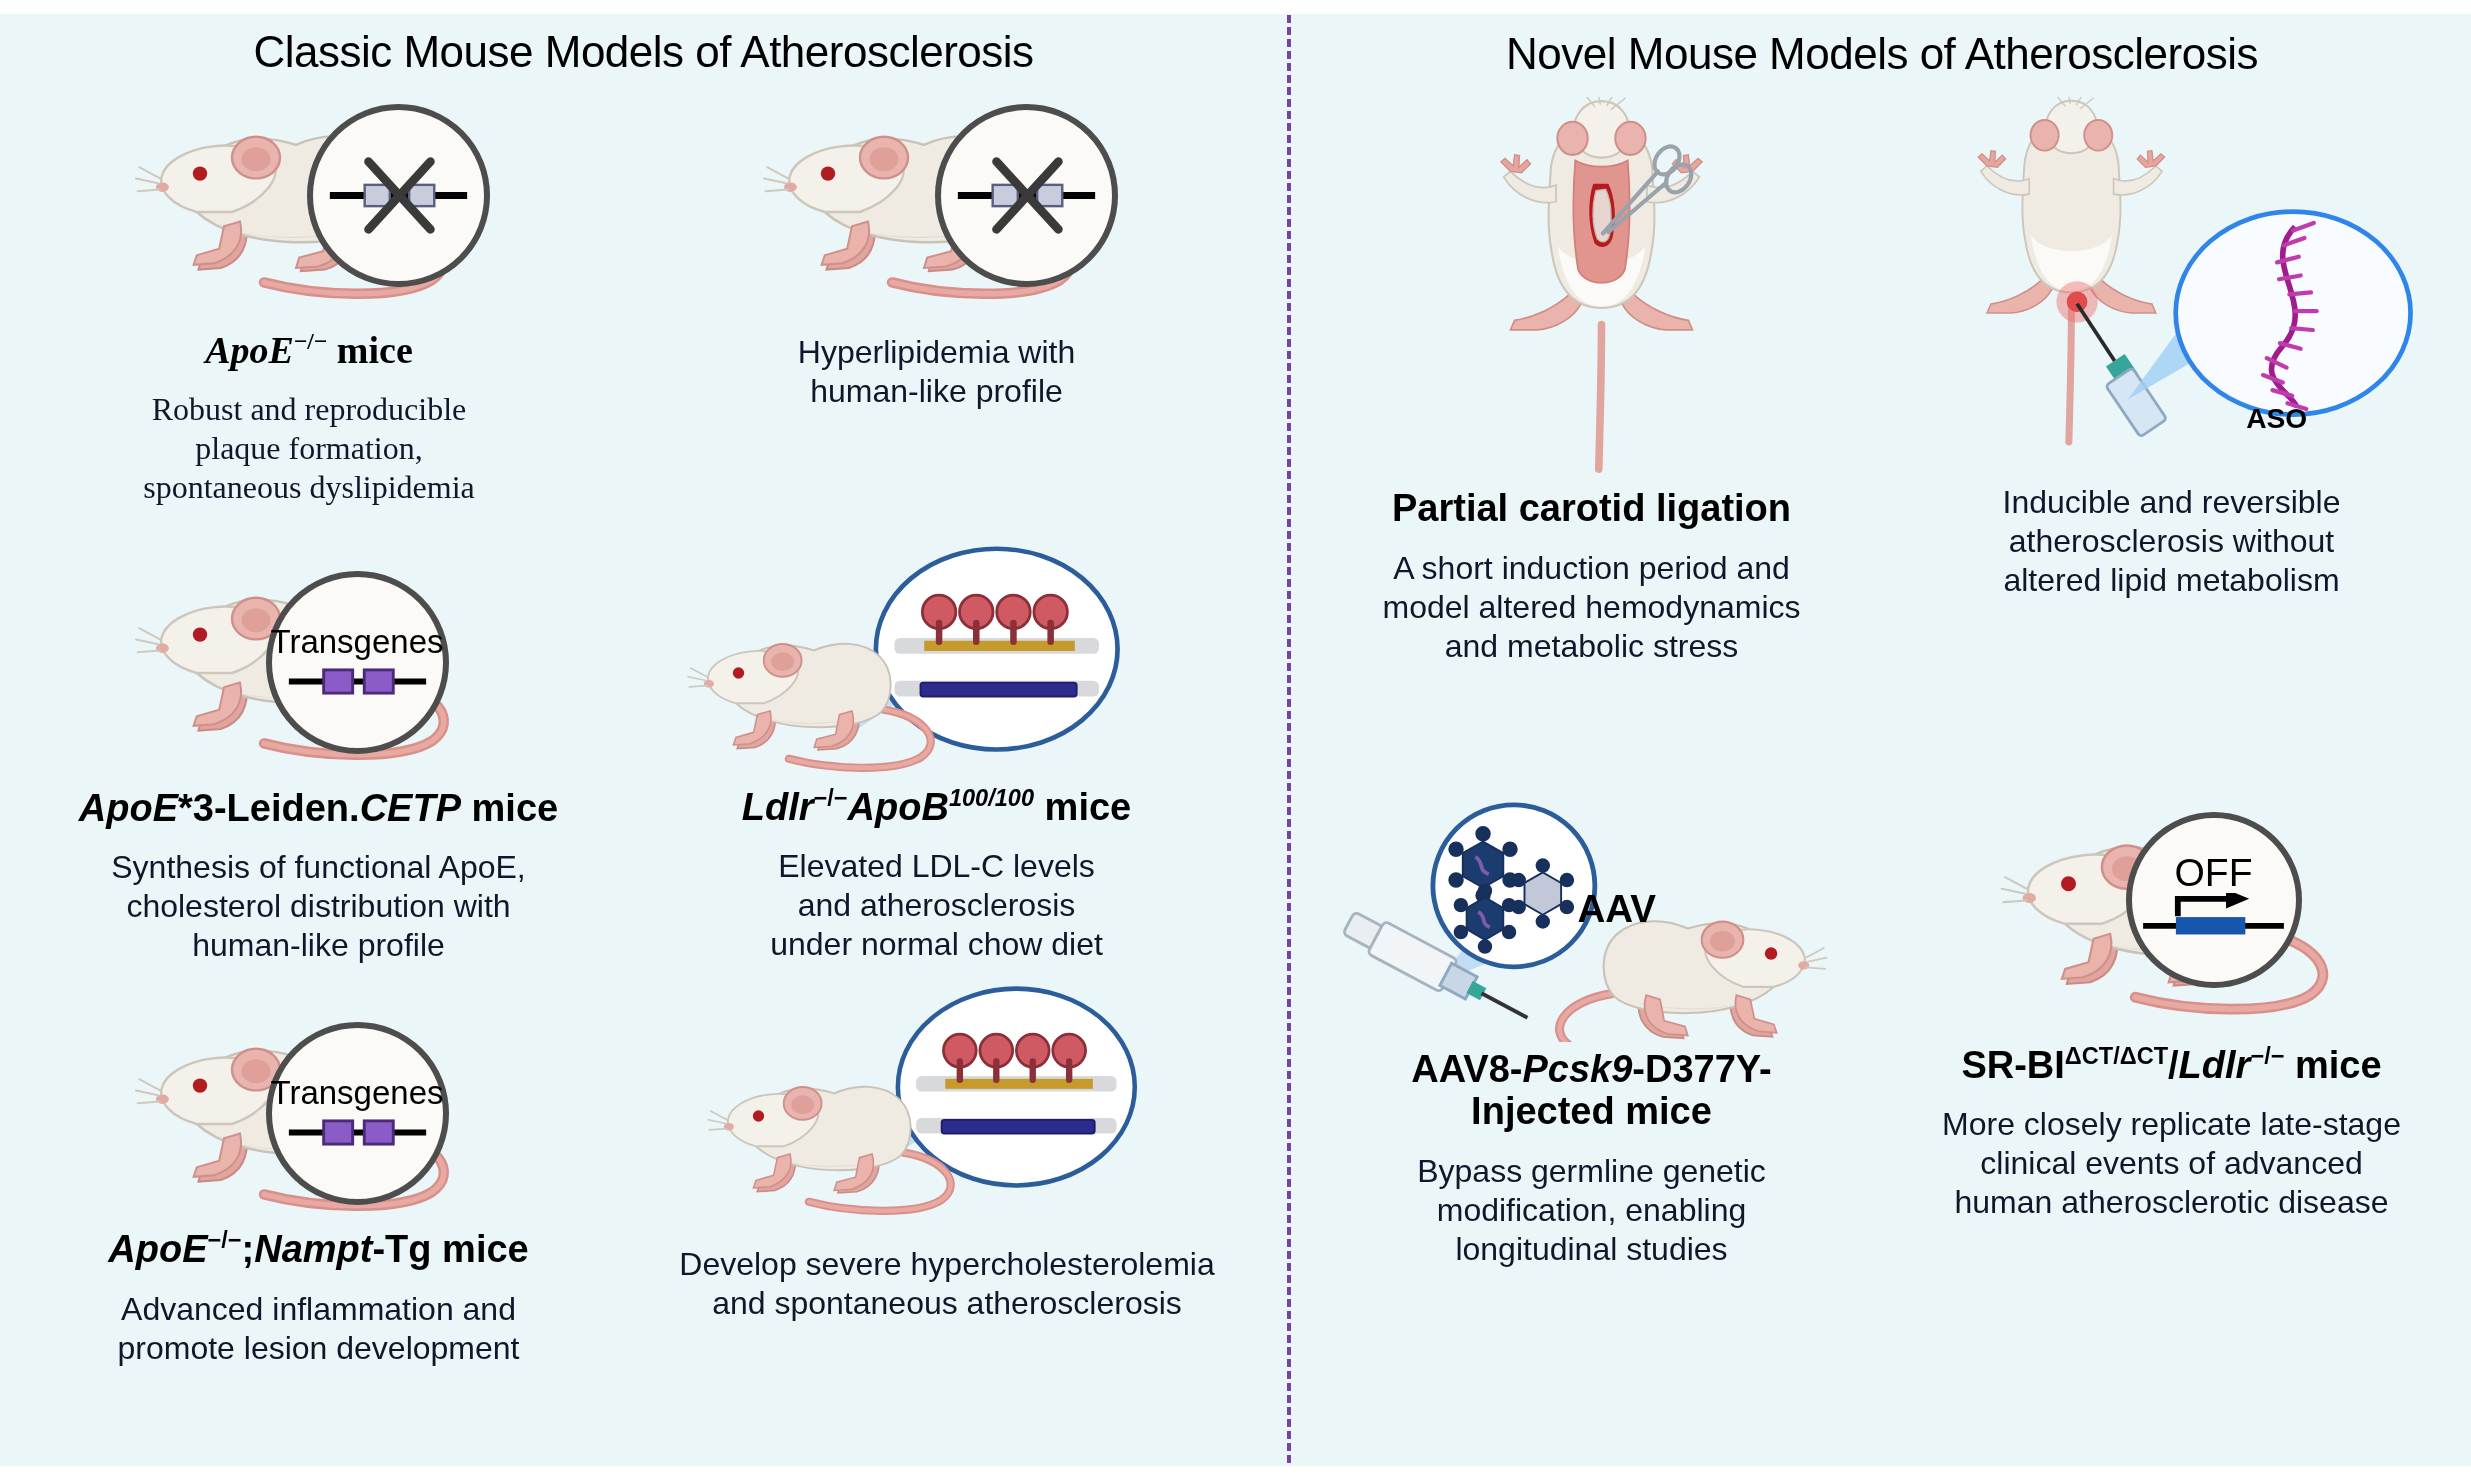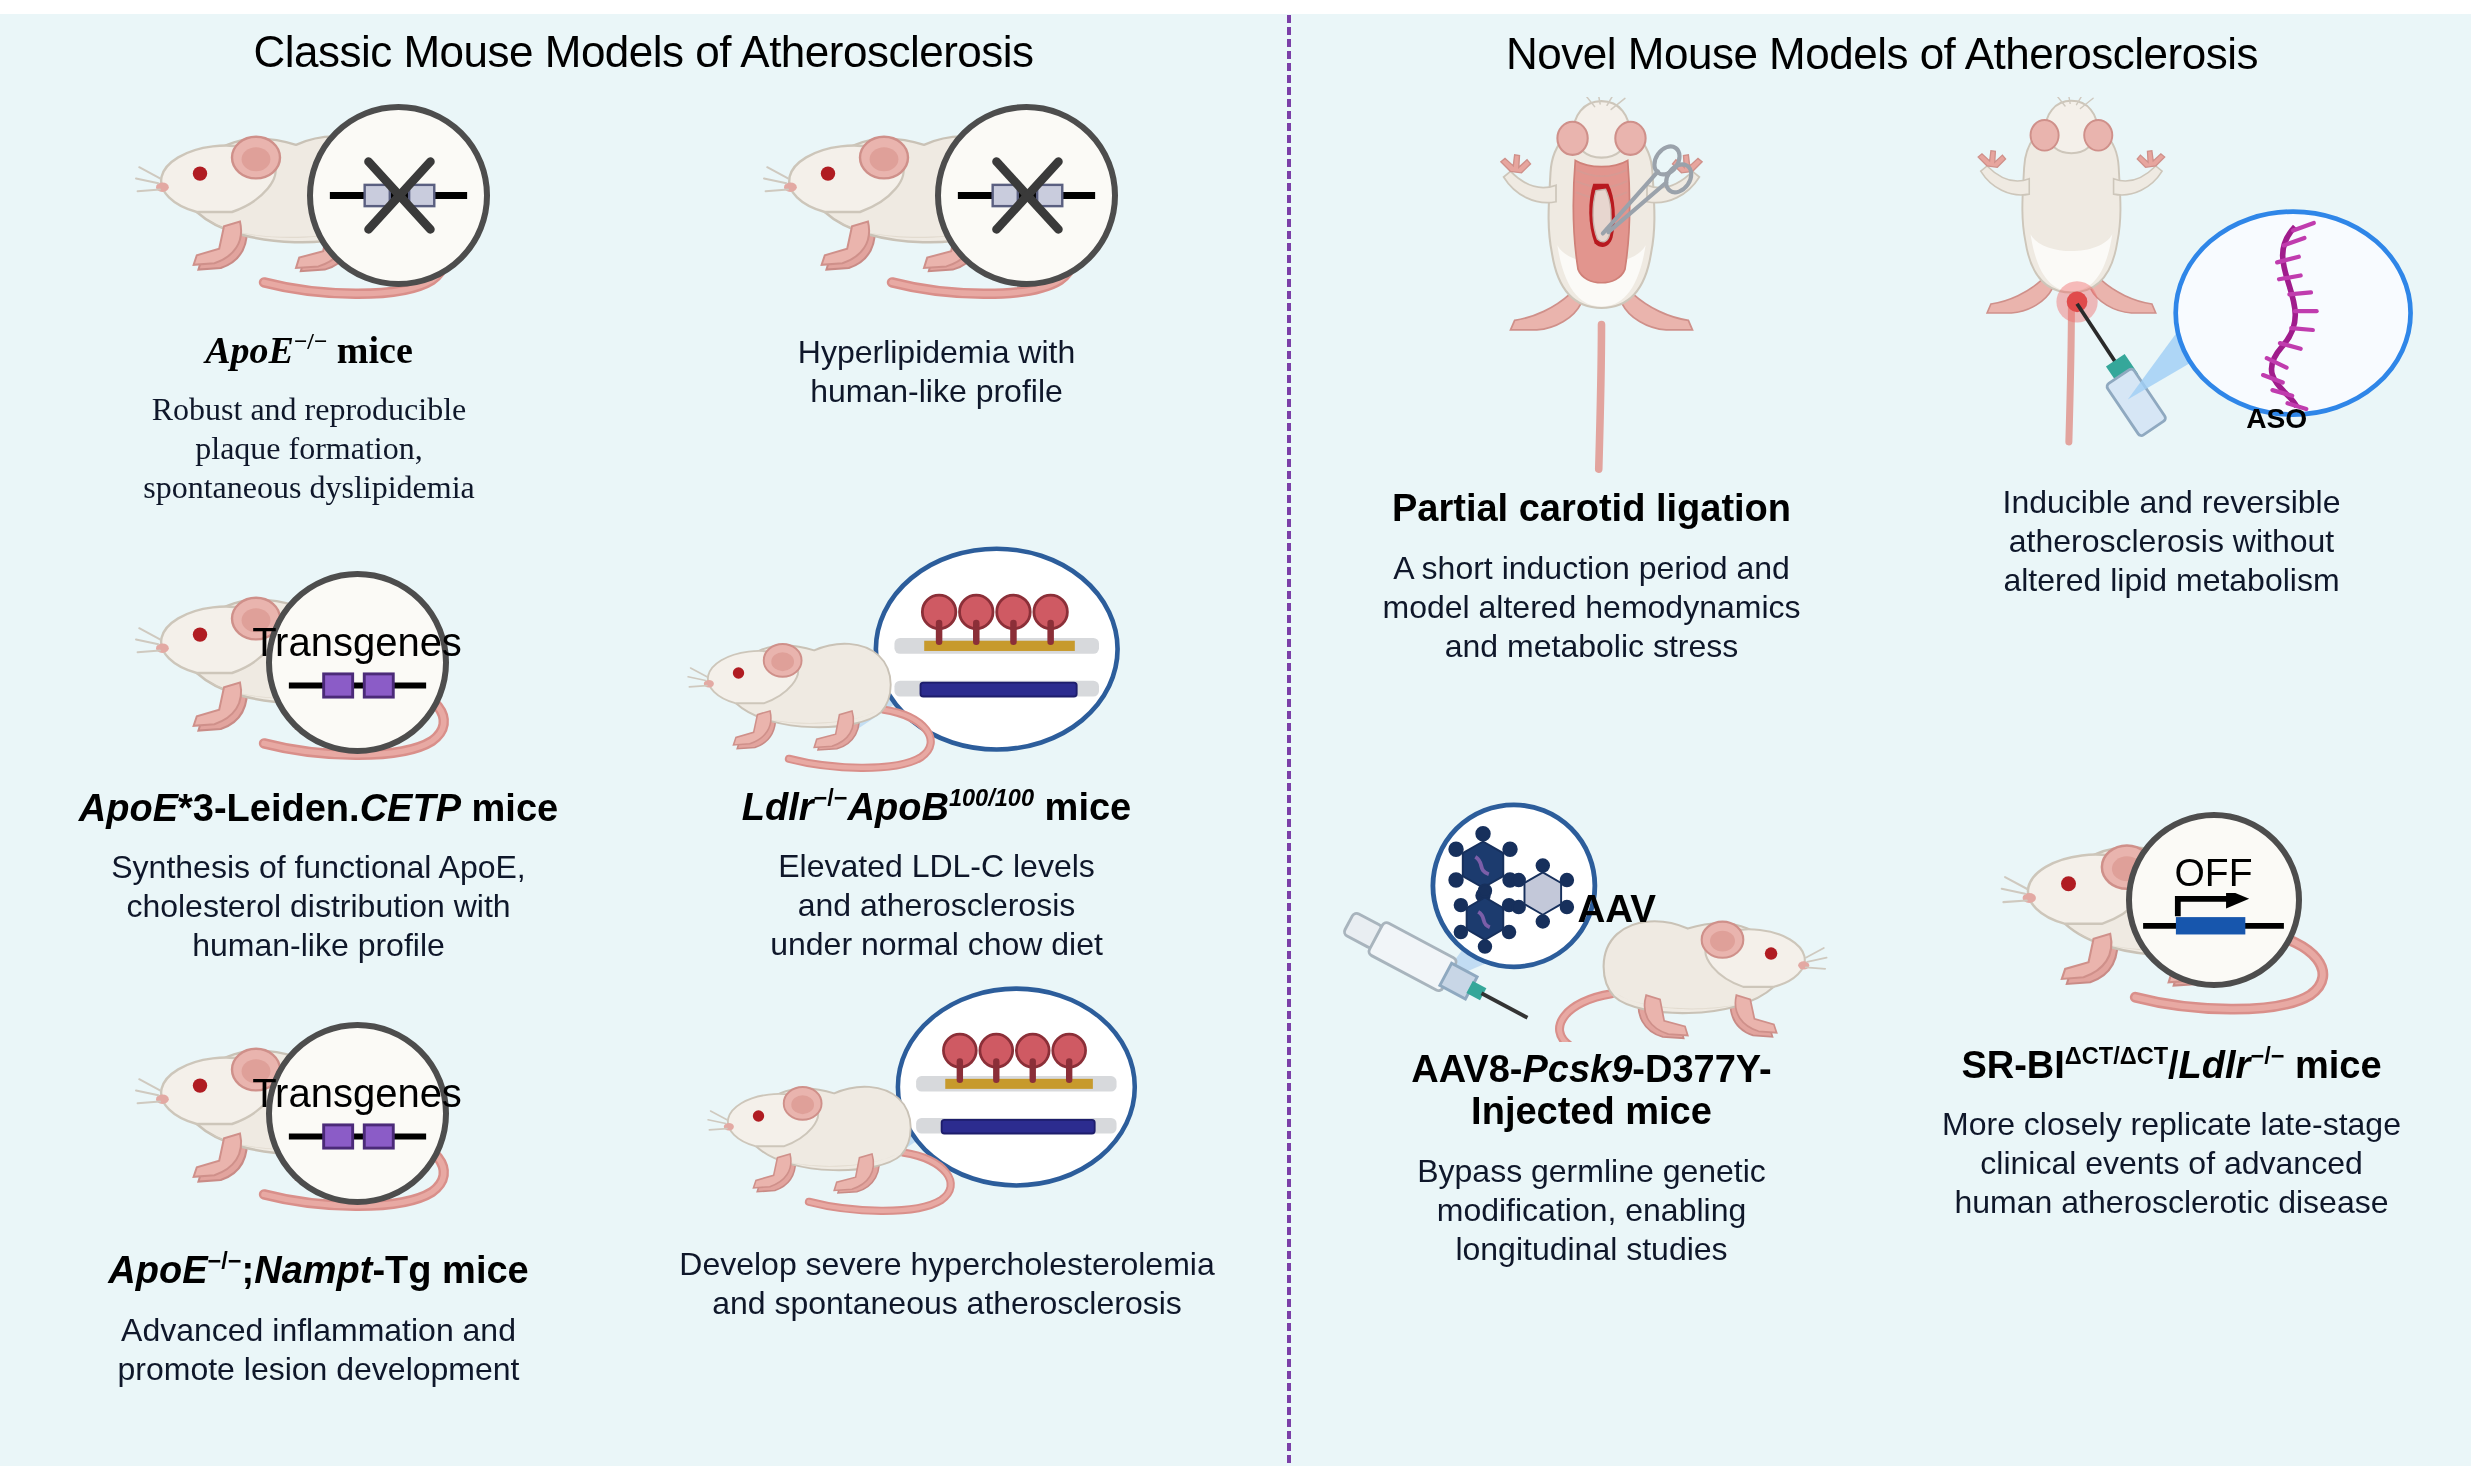--- a/index.html
+++ b/index.html
@@ -67,21 +67,21 @@
   .circle-badge{
     position:absolute;
     border-radius:50%;
     background:#fbfaf6;
     border:6.8px solid #4d4d4d;
     box-sizing:border-box;
     display:flex;align-items:center;justify-content:center;
     flex-direction:column;
   }
   .badge-text{
-    font-size:40px;color:#000;line-height:1;
+    font-size:33px;color:#000;line-height:1;
     font-family:"Liberation Sans", sans-serif;
   }
 </style>
 </head>
 <body>
 
 <div id="figure">
 
   <div class="white-strip top"></div>
   <div class="white-strip bottom"></div>
@@ -216,21 +216,21 @@
         </svg>
         <div class="circle-badge" style="left:198px;top:5.8px;width:183px;height:183px;">
           <span class="badge-text" style="margin-bottom:5.8px;">Transgenes</span>
           <svg width="145" height="35" viewBox="0 0 150 36">
             <line x1="4" y1="18" x2="146" y2="18" stroke="#000" stroke-width="6"></line>
             <rect x="40" y="6" width="30" height="24" fill="#8b5cc7" stroke="#4b2a78" stroke-width="3"></rect>
             <rect x="82" y="6" width="30" height="24" fill="#8b5cc7" stroke="#4b2a78" stroke-width="3"></rect>
           </svg>
         </div>
       </div>
-      <div class="card-label" style="margin-top:24px;"><i class="gene">ApoE</i><sup class="sup">−/−</sup>;<i class="gene">Nampt</i>-Tg mice</div>
+      <div class="card-label" style="margin-top:3px;"><i class="gene">ApoE</i><sup class="sup">−/−</sup>;<i class="gene">Nampt</i>-Tg mice</div>
       <div class="card-desc">Advanced inflammation and<br>promote lesion development</div>
     </div>
 
     <div class="card" style="left:637px;top:106px;width:599px;">
       <div class="art" style="width:502px;height:208px;">
         <svg width="454" height="208" viewBox="0 0 400 260" style="position:absolute;left:19.3px;top:-5.8px;">
           <use href="#mouse-side"></use>
         </svg>
         <div class="circle-badge" style="left:249px;top:-1.9px;width:183px;height:183px;">
           <svg width="145" height="87" viewBox="0 0 150 90">

